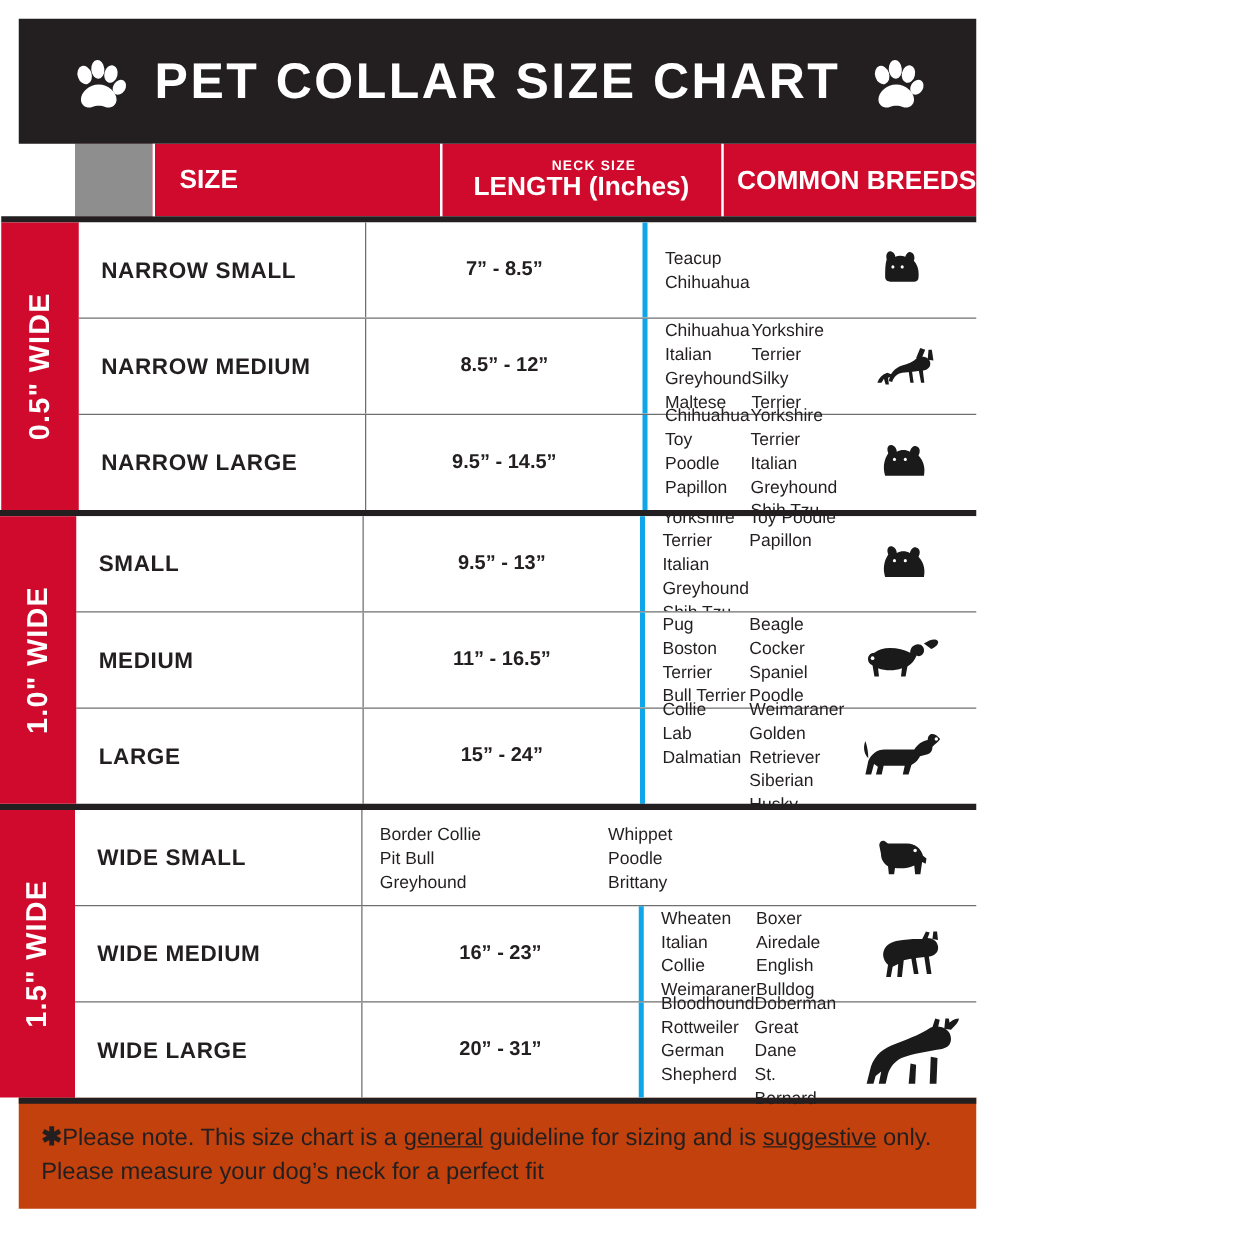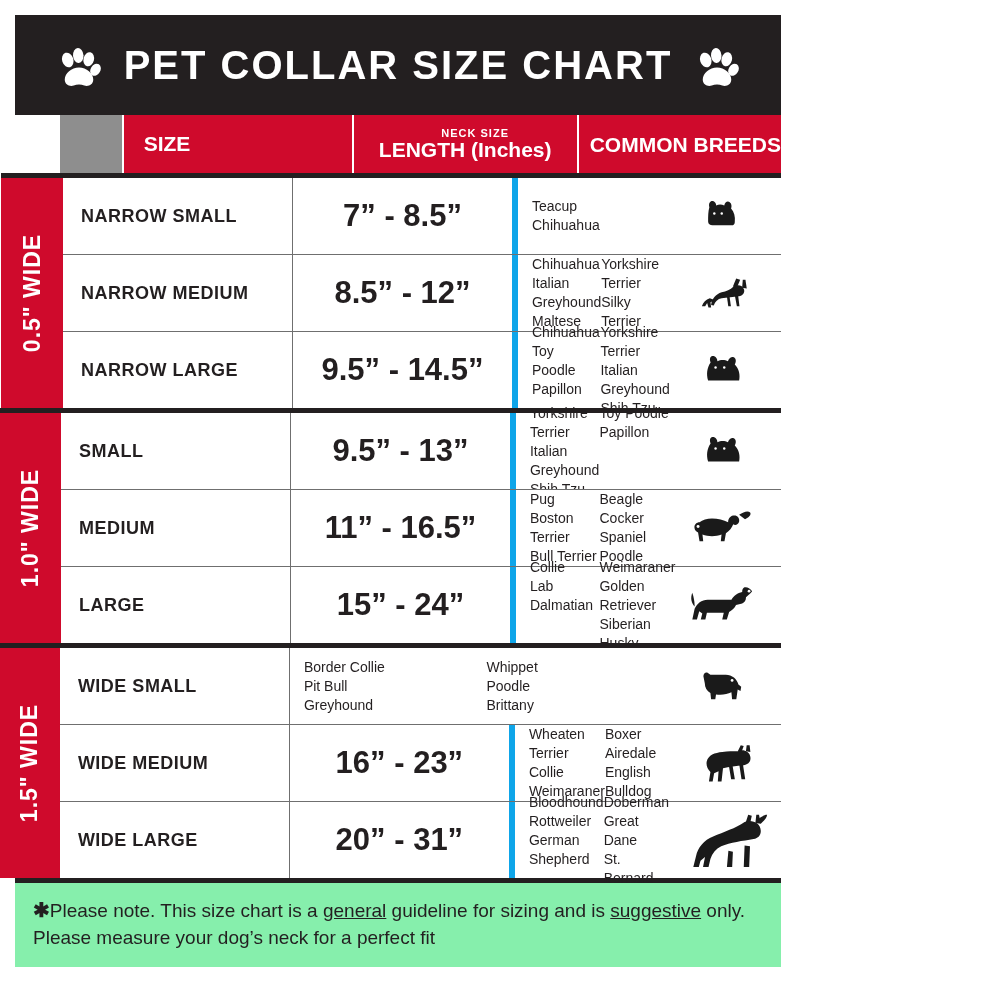--- a/index.html
+++ b/index.html
@@ -129,24 +129,24 @@
     padding-left: 18px;
     font-size: 18px;
     font-weight: bold;
     color: #231f20;
     letter-spacing: 0.5px;
     border-right: 1px solid #6f6f6f;
   }
   .cell.length {
     flex: 0 0 225px;
     justify-content: center;
-    font-size: 31px;
+    font-size: 16px;
     font-weight: bold;
     color: #231f20;
-    border-right: 6px solid #0ea5e9;
+    border-right: 4px solid #0ea5e9;
   }
   .cell.breeds {
     flex: 1 1 auto;
     padding-left: 14px;
     padding-right: 4px;
     align-items: center;
   }
   .breed-cols {
     display: flex;
     width: 100%;
@@ -160,21 +160,21 @@
   .dog-cell {
     flex: 0 0 108px;
     display: flex;
     align-items: center;
     justify-content: center;
   }
   .dog-cell svg { display: block; }
 
   
   .footer {
-    background: #86efac;
+    background: #c2410c;
     padding: 14px 18px 16px 18px;
     border-top: 5px solid #231f20;
   }
   .footer p {
     margin: 0;
     color: #231f20;
     font-size: 19px;
     line-height: 27px;
     font-weight: normal;
   }
@@ -382,21 +382,21 @@
                 <circle cx="63" cy="22" r="2" fill="#ffffff"></circle>
               </svg>
             </div>
           </div>
         </div>
         <div class="row">
           <div class="cell size">WIDE MEDIUM</div>
           <div class="cell length">16” - 23”</div>
           <div class="cell breeds">
             <div class="breed-cols">
-              <div class="breed-col" style="white-space:pre-line">Wheaten Terrier
+              <div class="breed-col" style="white-space:pre-line">Wheaten Italian
 Collie
 Weimaraner</div>
               <div class="breed-col" style="white-space:pre-line">Boxer
 Airedale
 English Bulldog</div>
             </div>
             <div class="dog-cell">
               <svg viewBox="0 0 100 60" width="74" height="48">
                 <path d="M74 6l-4 8 5 1 3-8zM86 6l1 9-6-1 1-8z" fill="#1a1a1a"></path>
                 <path d="M70 14c7-3 16 0 17 8 1 6-3 10-9 11-10 1-20 2-28 4l-2 18h-5l1-14-6 3-2 11h-5l2-13c-4-4-6-9-5-14 2-9 11-12 21-13 8-1 14-1 21-1z" fill="#1a1a1a"></path>

